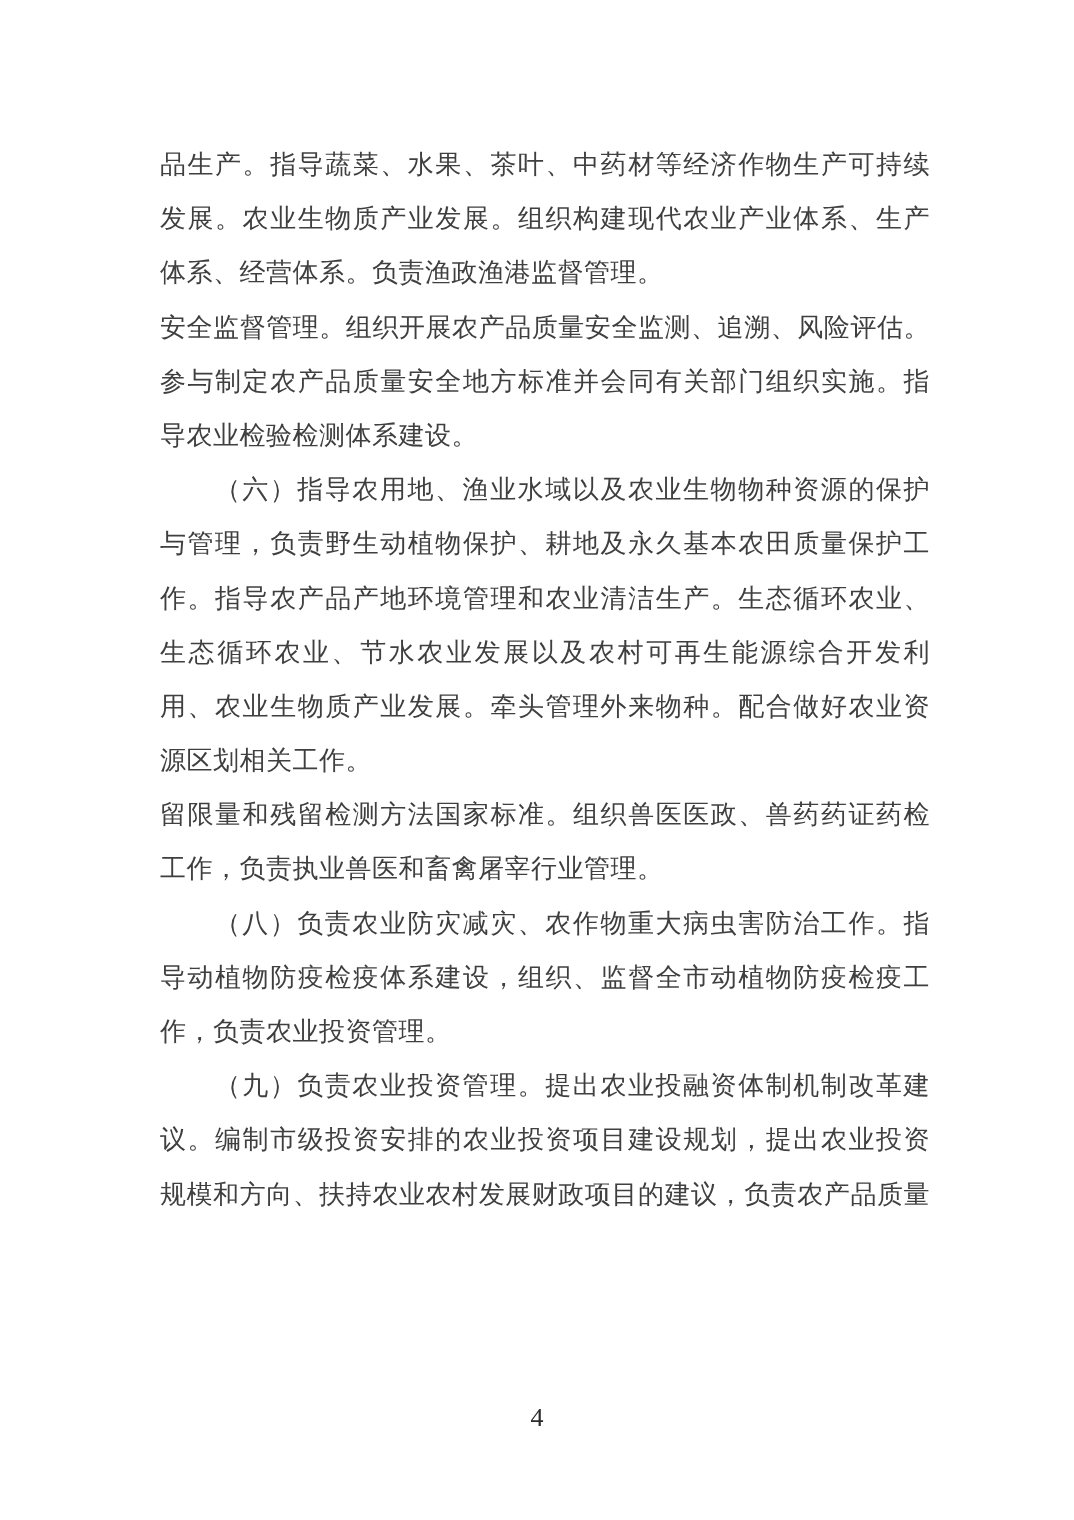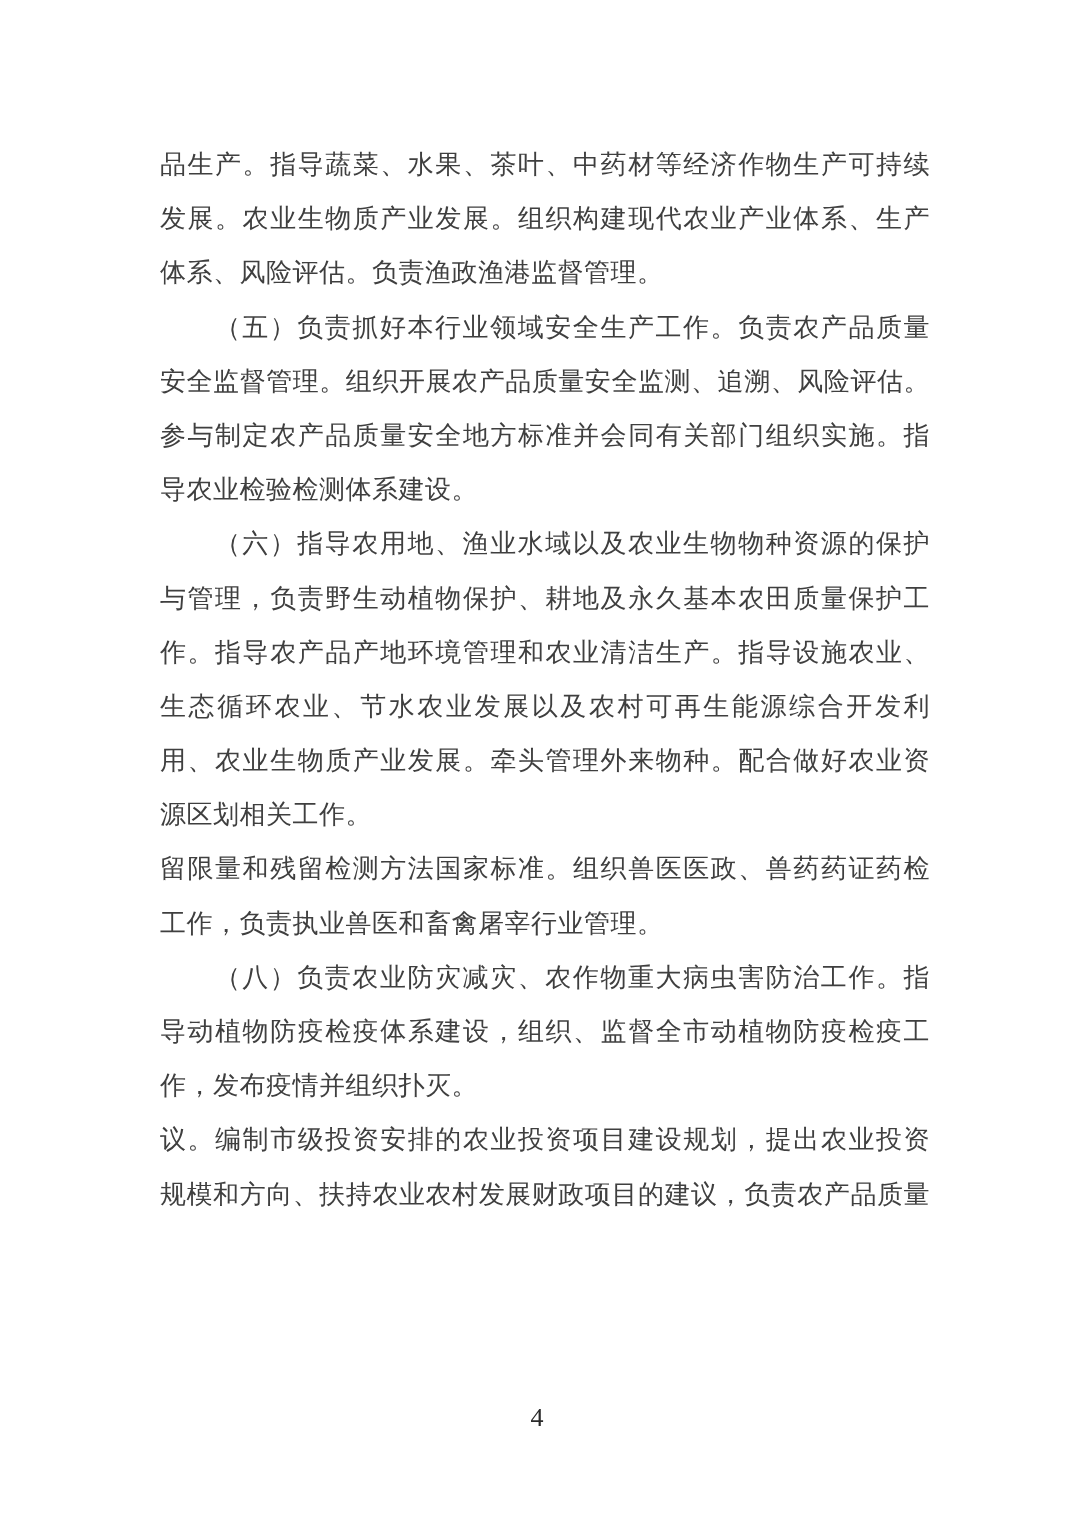--- a/index.html
+++ b/index.html
@@ -52,44 +52,44 @@
   }
 </style>
 </head>
 <body>
 
 <div class="page">
   <div class="text-block">
       <div class="paragraph">
         <div class="line">品生产。指导蔬菜、水果、茶叶、中药材等经济作物生产可持续</div>
         <div class="line">发展。农业生物质产业发展。组织构建现代农业产业体系、生产</div>
-        <div class="line flush">体系、风险评估。负责渔政渔港监督管理。</div>
+        <div class="line flush">体系、经营体系。负责渔政渔港监督管理。</div>
       </div>
       <div class="paragraph">
-        <div class="line indent">（五）负责抓好本行业领域安全生产工作。负责农产品质量</div>
         <div class="line">安全监督管理。组织开展农产品质量安全监测、追溯、风险评估。</div>
         <div class="line">参与制定农产品质量安全地方标准并会同有关部门组织实施。指</div>
         <div class="line flush">导农业检验检测体系建设。</div>
       </div>
       <div class="paragraph">
         <div class="line indent">（六）指导农用地、渔业水域以及农业生物物种资源的保护</div>
         <div class="line">与管理，负责野生动植物保护、耕地及永久基本农田质量保护工</div>
-        <div class="line">作。指导农产品产地环境管理和农业清洁生产。指导设施农业、</div>
+        <div class="line">作。指导农产品产地环境管理和农业清洁生产。生态循环农业、</div>
         <div class="line">生态循环农业、节水农业发展以及农村可再生能源综合开发利</div>
         <div class="line">用、农业生物质产业发展。牵头管理外来物种。配合做好农业资</div>
         <div class="line flush">源区划相关工作。</div>
       </div>
       <div class="paragraph">
         <div class="line">留限量和残留检测方法国家标准。组织兽医医政、兽药药证药检</div>
         <div class="line flush">工作，负责执业兽医和畜禽屠宰行业管理。</div>
       </div>
       <div class="paragraph">
         <div class="line indent">（八）负责农业防灾减灾、农作物重大病虫害防治工作。指</div>
         <div class="line">导动植物防疫检疫体系建设，组织、监督全市动植物防疫检疫工</div>
-        <div class="line flush">作，发布疫情并组织扑灭。</div>
+        <div class="line flush">作，负责农业投资管理。</div>
       </div>
       <div class="paragraph">
+        <div class="line indent">（九）负责农业投资管理。提出农业投融资体制机制改革建</div>
         <div class="line">议。编制市级投资安排的农业投资项目建设规划，提出农业投资</div>
         <div class="line">规模和方向、扶持农业农村发展财政项目的建议，负责农产品质量</div>
       </div>
     </div>
   <div class="page-number">4</div>
 </div>
 
 </body></html>

